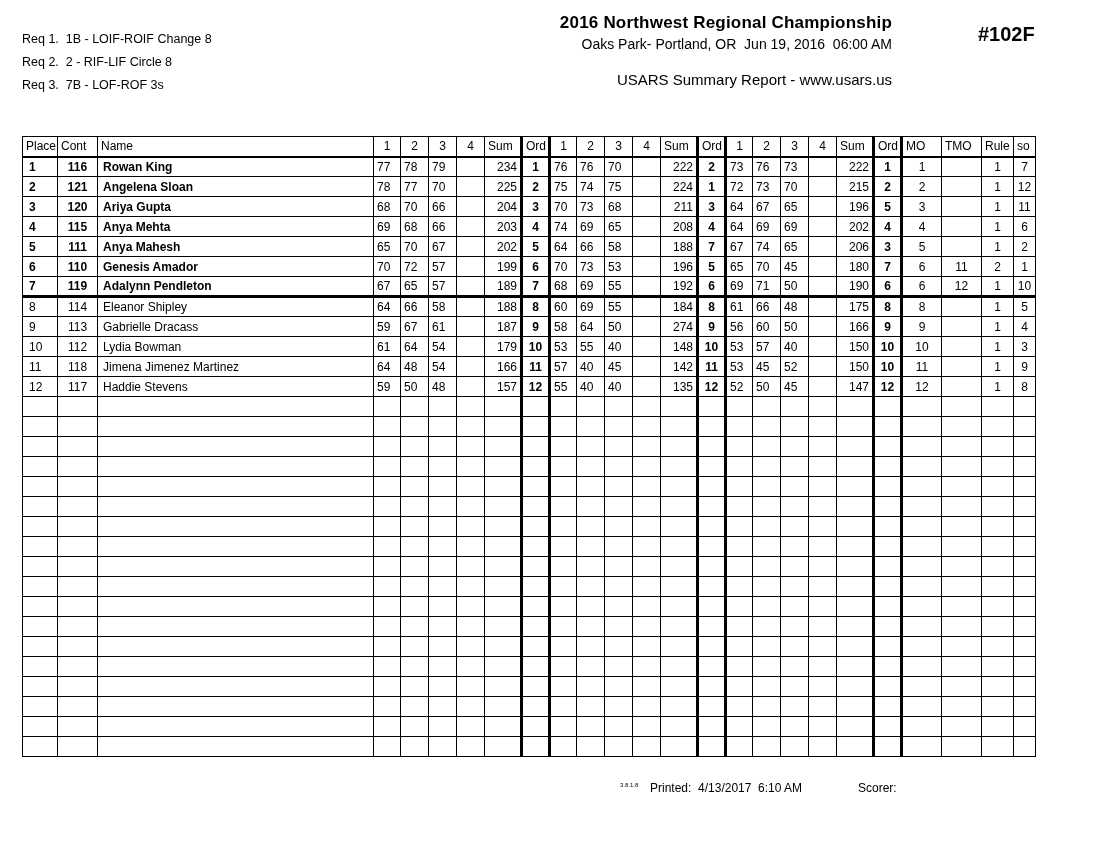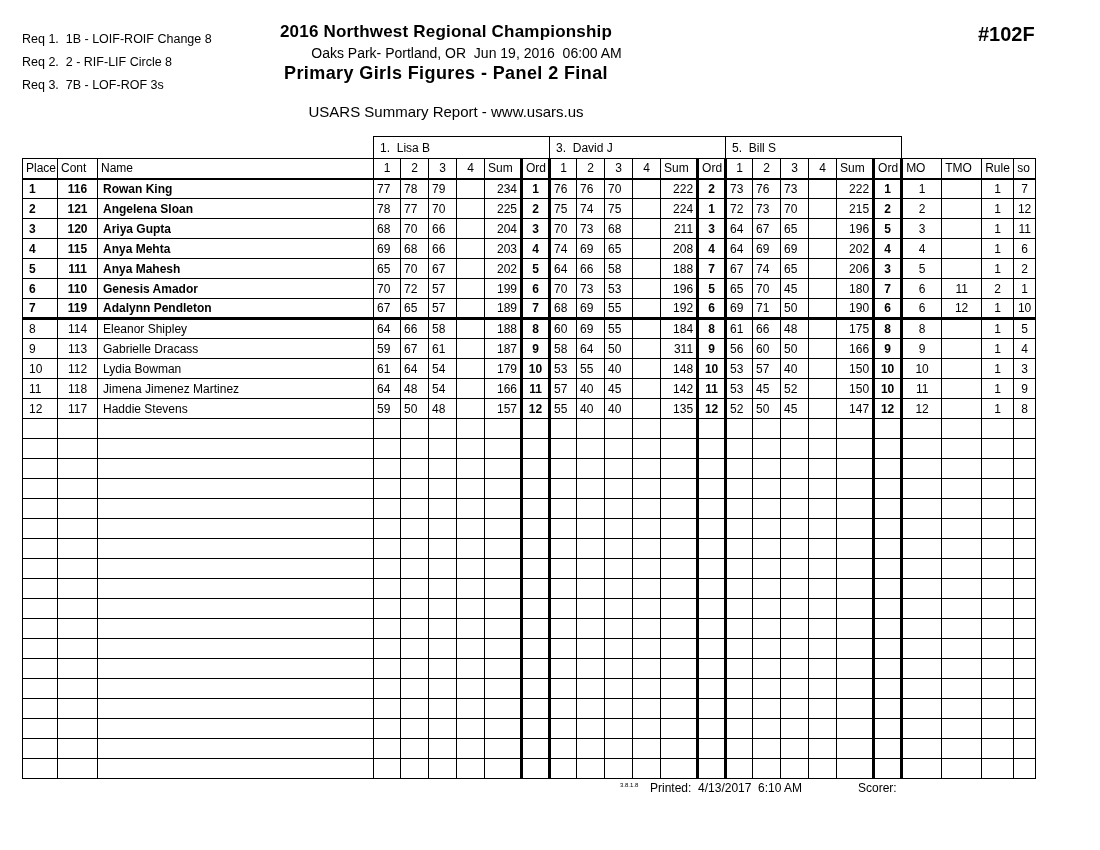--- a/index.html
+++ b/index.html
@@ -3,21 +3,21 @@
 <meta charset="utf-8">
 <style>
   * { margin:0; padding:0; box-sizing:border-box; }
   html,body { background:#fff; }
   body { width:1100px; height:850px; font-family:"Liberation Sans", sans-serif; color:#000; }
   .page { position:relative; width:1100px; height:850px; background:#fff; overflow:hidden; }
 
   .req-block { position:absolute; left:22px; top:24px; font-size:12.5px; line-height:15px; }
   .req-block div { white-space:pre;margin-top:8px; }
 
-  .title-block { position:absolute; left:0; top:22px; width:892px; text-align:center; }
+  .title-block { position:absolute; left:0; top:13px; width:892px; text-align:right; }
   .title-block div { white-space:pre; }
   .t-main  { font-size:17px; font-weight:bold; letter-spacing:0.2px; }
   .t-venue { font-size:14px; margin-top:3px;margin-left:41px; }
   .t-event { font-size:18px; font-weight:bold; margin-top:2px; letter-spacing:0.4px; }
   .t-rep   { font-size:15px; margin-top:19px; }
 
   .event-number { position:absolute; left:978px; top:23px; font-size:20px; font-weight:bold; }
 
   table.results { position:absolute; left:22px; top:136px; width:1013px;
                   border-collapse:collapse; table-layout:fixed; }
@@ -49,21 +49,20 @@
 
   <div class="req-block">
     <div>Req 1.  1B - LOIF-ROIF Change 8</div>
     <div>Req 2.  2 - RIF-LIF Circle 8</div>
     <div>Req 3.  7B - LOF-ROF 3s</div>
   </div>
 
   <div class="title-block">
     <div class="t-main">2016 Northwest Regional Championship</div>
     <div class="t-venue">Oaks Park- Portland, OR  Jun 19, 2016  06:00 AM</div>
-    <div class="t-event">Primary Girls Figures - Panel 2 Final</div>
     <div class="t-rep">USARS Summary Report - www.usars.us</div>
   </div>
 
   <div class="event-number">#102F</div>
 
   <table class="results">
     <colgroup>
       <col style="width:35px">
         <col style="width:40px">
         <col style="width:276px">
@@ -84,27 +83,20 @@
         <col style="width:28px">
         <col style="width:28px">
         <col style="width:37px">
         <col style="width:28px">
       <col style="width:40px">
         <col style="width:40px">
         <col style="width:32px">
         <col style="width:22px">
     </colgroup>
     <thead>
-      <tr class="judge-row">
-        <td class="nb" colspan="3"></td>
-        <th class="judge" colspan="6">1.  Lisa B</th>
-        <th class="judge" colspan="6">3.  David J</th>
-        <th class="judge" colspan="6">5.  Bill S</th>
-        <td class="nb" colspan="4"></td>
-      </tr>
       <tr class="col-head" id="col-head-row">
           <th>Place</th>
           <th>Cont</th>
           <th>Name</th>
           <th class="ctr">1</th>
           <th class="ctr">2</th>
           <th class="ctr">3</th>
           <th class="ctr">4</th>
           <th>Sum</th>
           <th class="ord-col">Ord</th>
@@ -350,21 +342,21 @@
           <td class="sc">59</td>
           <td class="sc">67</td>
           <td class="sc">61</td>
           <td class="sc"></td>
           <td class="sum">187</td>
           <td class="ord-col ordv">9</td>
           <td class="sc">58</td>
           <td class="sc">64</td>
           <td class="sc">50</td>
           <td class="sc"></td>
-          <td class="sum">311</td>
+          <td class="sum">274</td>
           <td class="ord-col ordv">9</td>
           <td class="sc">56</td>
           <td class="sc">60</td>
           <td class="sc">50</td>
           <td class="sc"></td>
           <td class="sum">166</td>
           <td class="ord-col ordv">9</td>
           <td class="ctr">9</td>
           <td class="ctr"></td>
           <td class="ctr">1</td>

